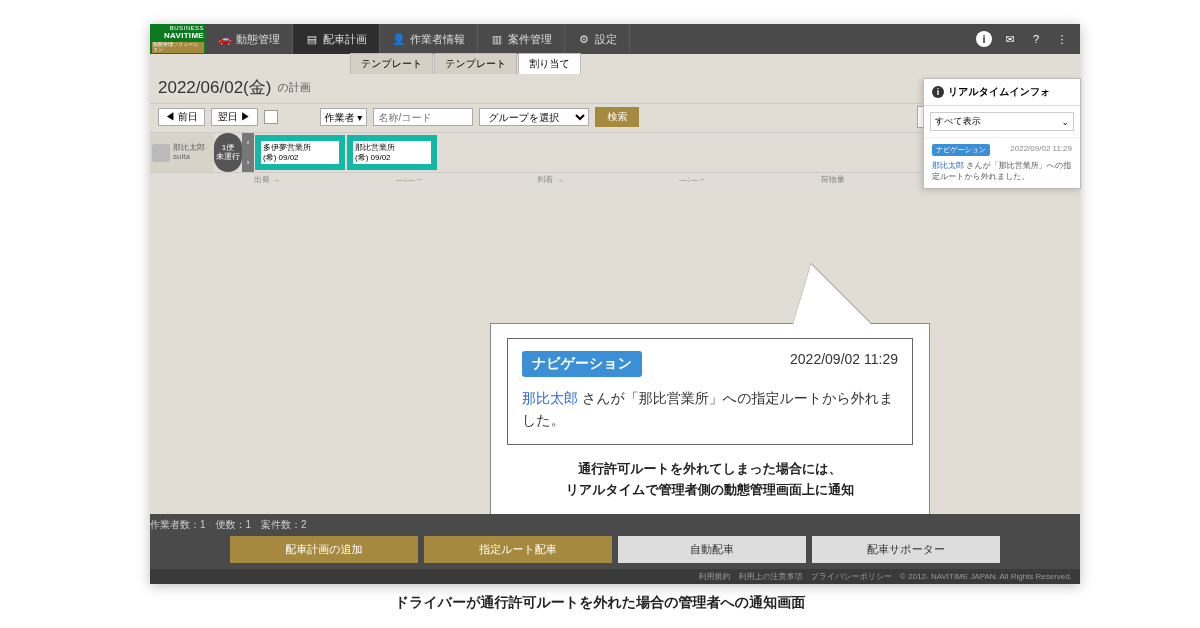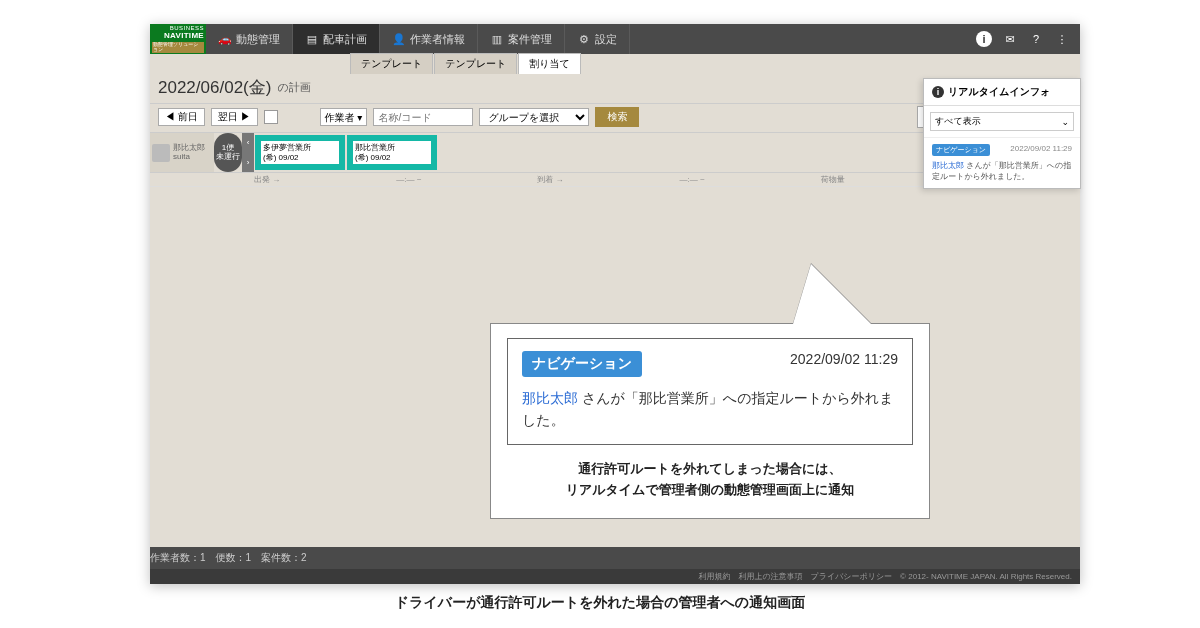--- a/index.html
+++ b/index.html
@@ -207,18 +207,24 @@
     </div>
     <div class="rt-item">
       <span class="tag">ナビゲーション</span>
       <span class="ts">2022/09/02 11:29</span>
       <div class="msg"><span class="u">那比太郎</span><span> さんが「那比営業所」への指定ルートから外れました。</span></div>
     </div>
   </div>
 
   <div class="footer">
     <div class="stats">作業者数：1　便数：1　案件数：2</div>
+    <div class="foot-btns">
+      <button class="fb gold">配車計画の追加</button>
+      <button class="fb gold">指定ルート配車</button>
+      <button class="fb gray">自動配車</button>
+      <button class="fb gray">配車サポーター</button>
+    </div>
     <div class="legal">利用規約　利用上の注意事項　プライバシーポリシー　© 2012- NAVITIME JAPAN. All Rights Reserved.</div>
   </div>
 
 </div>
 
 <div class="caption">ドライバーが通行許可ルートを外れた場合の管理者への通知画面</div>
 
 </body></html>

